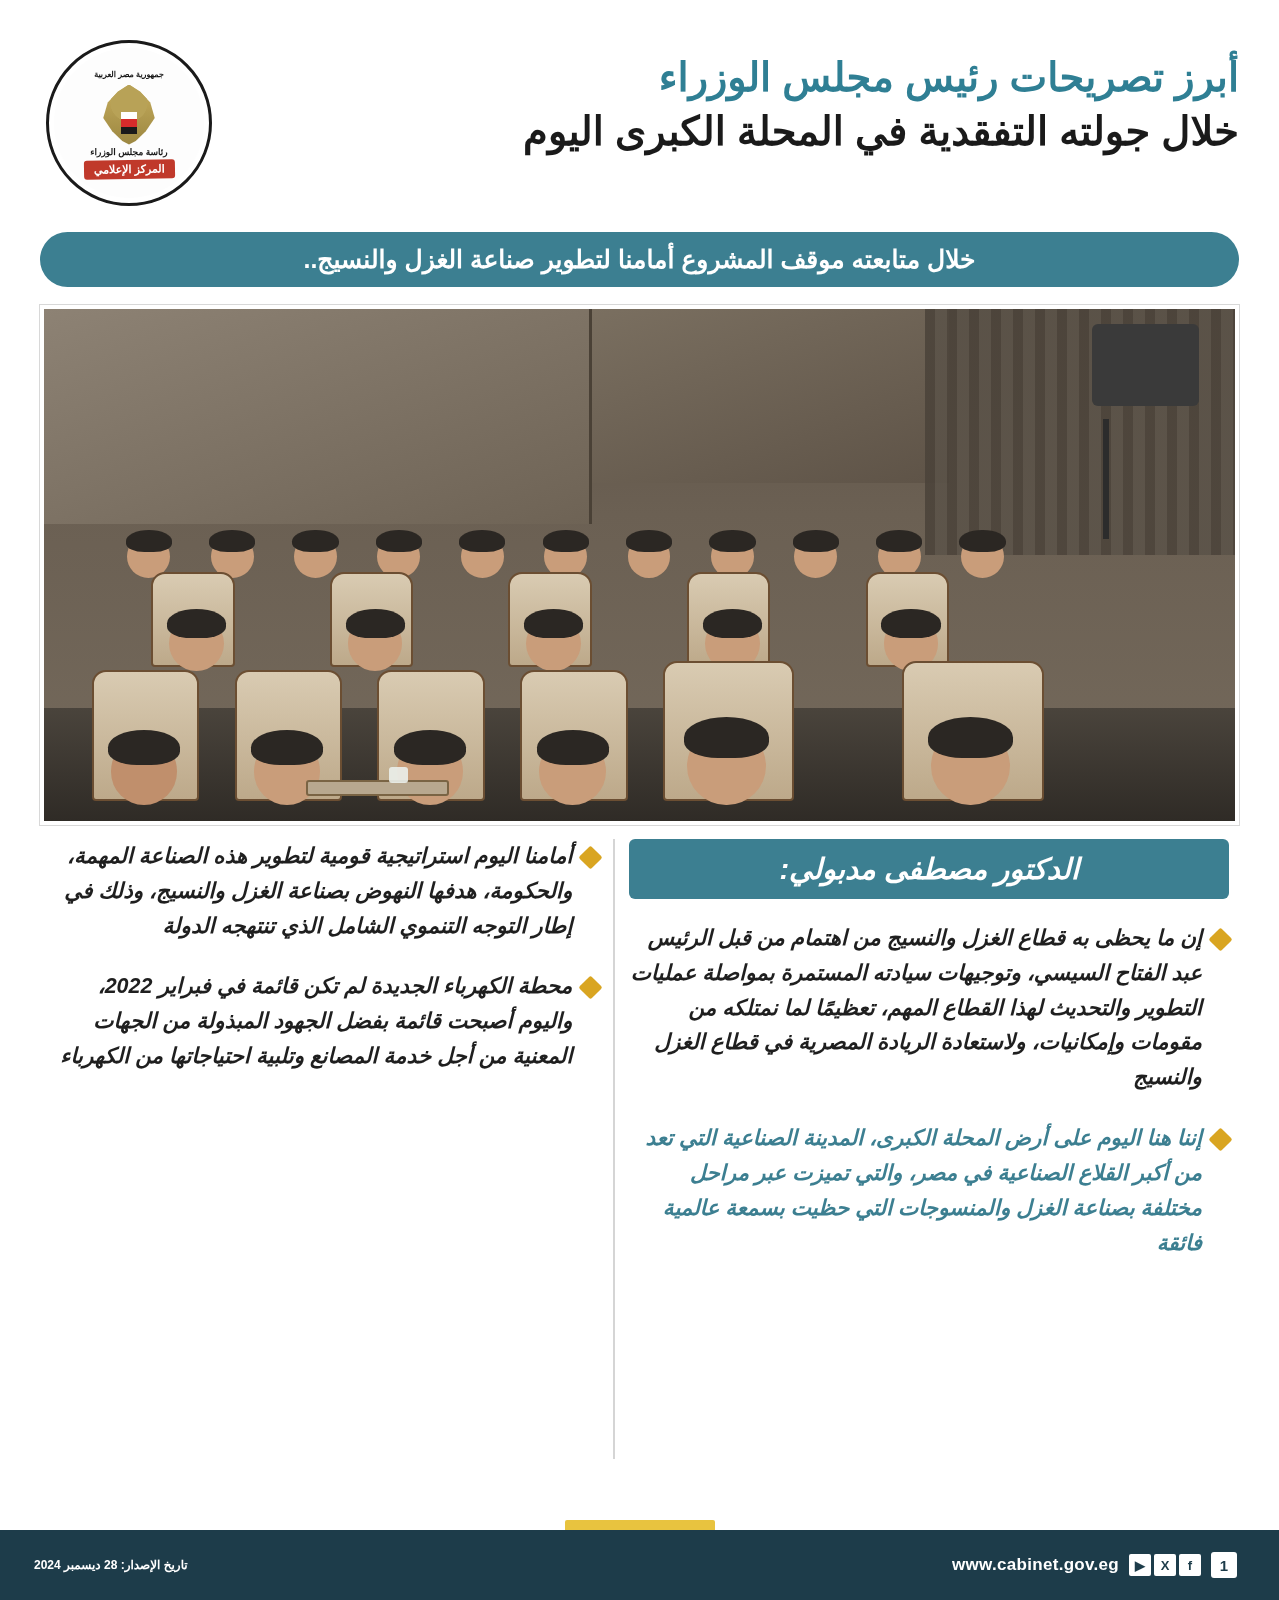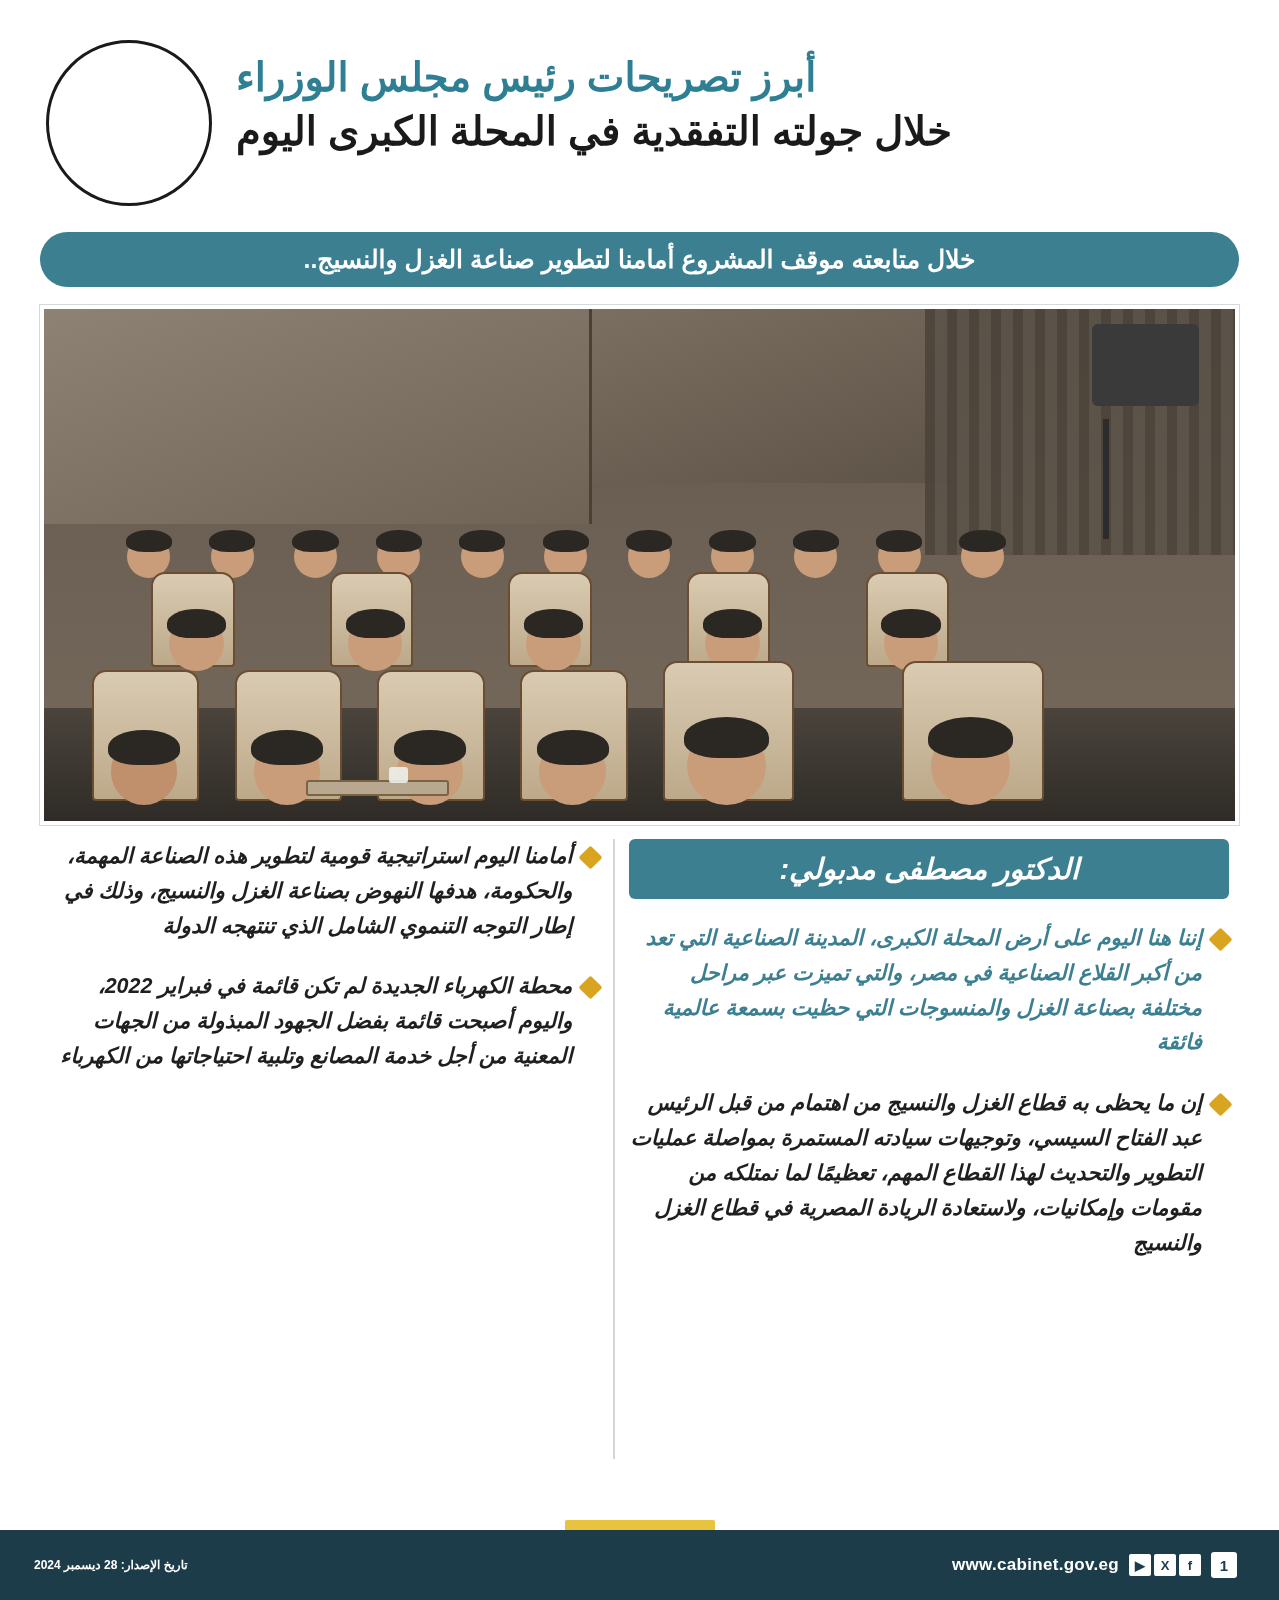--- a/index.html
+++ b/index.html
@@ -72,21 +72,21 @@
     background:#c0392b;
     color:#fff;
     font-size:11px;
     font-weight:bold;
     padding:3px 10px;
     border-radius:3px;
     transform:rotate(-1deg);
   }
 
   .title-block {
-    text-align:left;
+    text-align:right;
     flex:1;
     padding-left:18px;
     padding-top:24px;
   }
   .title-1 {
     font-size:40px;
     font-weight:bold;
     color:#2f7f94;
     line-height:1.25;
     letter-spacing:-0.5px;
@@ -318,20 +318,26 @@
     margin-right:8px;
   }
 </style>
 </head>
 <body>
 
 <div class="header">
 
   <div class="logo">
     <div class="ring"></div>
+    <div class="inner">
+      <div class="txt-top">جمهورية مصر العربية</div>
+      <div class="eagle"></div>
+      <div class="txt-mid">رئاسة مجلس الوزراء</div>
+      <div class="band">المركز الإعلامي</div>
+    </div>
   </div>
 
   <div class="title-block">
     <div class="title-1">أبرز تصريحات رئيس مجلس الوزراء</div>
     <div class="title-2">خلال جولته التفقدية في المحلة الكبرى اليوم</div>
   </div>
 
 </div>
 
 <div class="subbanner-wrap">
@@ -455,28 +461,28 @@
     <div class="ph-table"></div>
     <div class="ph-bottle"></div>
   </div>
 </div>
 
 <div class="content">
 
   <div class="col col-right">
     <div class="name-banner">الدكتور مصطفى مدبولي:</div>
 
+    <div class="bullet">
+      <span class="diamond"></span>
+      <p>إن ما يحظى به قطاع الغزل والنسيج من اهتمام من قبل الرئيس عبد الفتاح السيسي، وتوجيهات سيادته المستمرة بمواصلة عمليات التطوير والتحديث لهذا القطاع المهم، تعظيمًا لما نمتلكه من مقومات وإمكانيات، ولاستعادة الريادة المصرية في قطاع الغزل والنسيج</p>
+    </div>
+
     <div class="bullet teal">
       <span class="diamond"></span>
       <p>إننا هنا اليوم على أرض المحلة الكبرى، المدينة الصناعية التي تعد من أكبر القلاع الصناعية في مصر، والتي تميزت عبر مراحل مختلفة بصناعة الغزل والمنسوجات التي حظيت بسمعة عالمية فائقة</p>
-    </div>
-
-    <div class="bullet">
-      <span class="diamond"></span>
-      <p>إن ما يحظى به قطاع الغزل والنسيج من اهتمام من قبل الرئيس عبد الفتاح السيسي، وتوجيهات سيادته المستمرة بمواصلة عمليات التطوير والتحديث لهذا القطاع المهم، تعظيمًا لما نمتلكه من مقومات وإمكانيات، ولاستعادة الريادة المصرية في قطاع الغزل والنسيج</p>
     </div>
   </div>
 
   <div class="col col-left">
     <div class="bullet">
       <span class="diamond"></span>
       <p>أمامنا اليوم استراتيجية قومية لتطوير هذه الصناعة المهمة، والحكومة، هدفها النهوض بصناعة الغزل والنسيج، وذلك في إطار التوجه التنموي الشامل الذي تنتهجه الدولة</p>
     </div>
 
 

